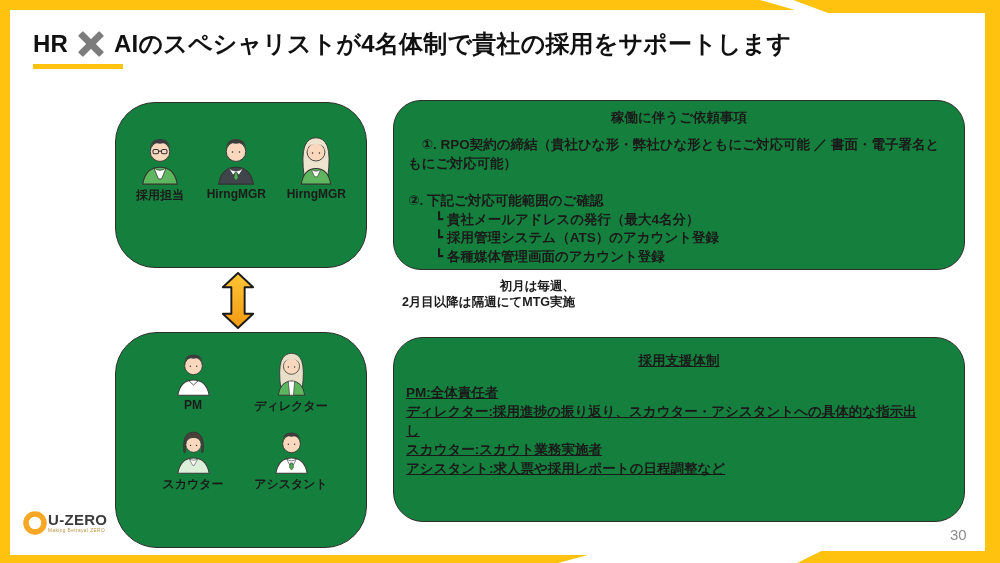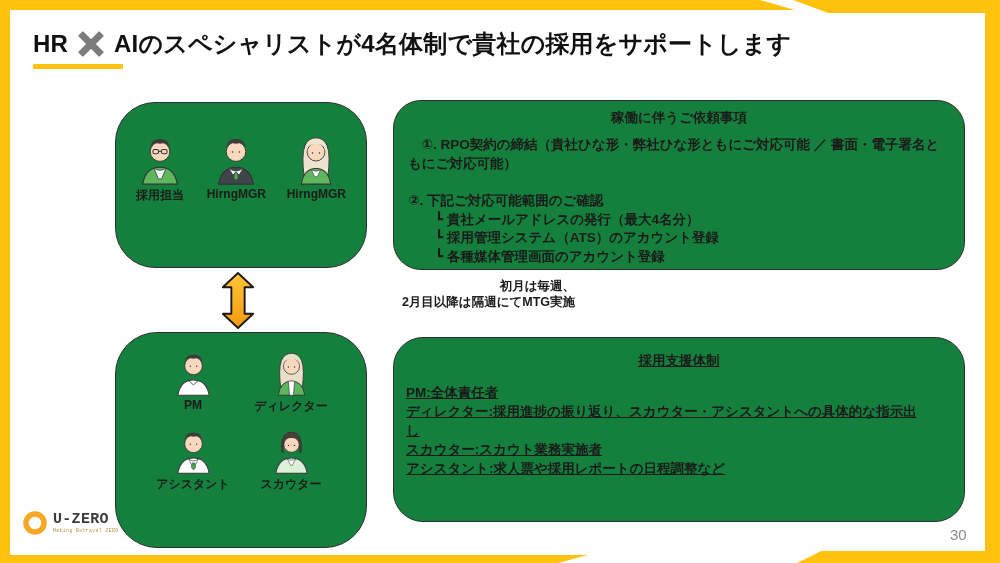--- a/index.html
+++ b/index.html
@@ -36,21 +36,21 @@
 
   .box-title{text-align:center;font-weight:700;font-size:13.5px;margin-top:8px;}
   .support-box .box-title{margin-top:14px;}
   .request-body{margin:9px 14px 0 14px;font-size:13.5px;font-weight:700;line-height:1.38;white-space:pre-wrap;}
   .support-body{margin:14px 38px 0 12px;font-size:13.5px;font-weight:700;line-height:1.4;white-space:pre-wrap;}
 
   .updown-arrow{position:absolute;left:219px;top:270px;width:38px;height:61px;}
   .mtg-note{position:absolute;left:295px;top:279px;width:280px;text-align:right;
             font-size:12.5px;font-weight:700;line-height:1.25;white-space:pre-wrap;}
 
-  .logo{position:absolute;left:22px;top:510px;display:flex;align-items:center;gap:5px;font-family:Liberation Mono, monospace;}
+  .logo{position:absolute;left:22px;top:510px;display:flex;align-items:center;}
   .logo-ring{width:26px;height:26px;}
   .logo-text{display:flex;flex-direction:column;}
   .logo-name{font-size:15px;font-weight:700;color:#3c3c3c;letter-spacing:.3px;line-height:1;}
   .logo-tag{font-size:4.8px;color:#bd9340;letter-spacing:.4px;margin-top:1.5px;line-height:1;}
   .page-number{position:absolute;left:950px;top:526px;font-size:15px;color:#8c8c8c;}
 </style>
 </head>
 <body>
 
 <div class="slide">
@@ -167,45 +167,45 @@
           <path d="M20.3 22 Q19 8.5 30 8.5 Q41 8.5 39.7 22 L39 15.5 Q34.5 12.5 30 13 Q25.5 12.5 21 15.5 Z" fill="#E9DFC9"></path>
           <g fill="#333">
               <circle cx="26" cy="23" r="0.9"></circle>
               <circle cx="34" cy="23" r="0.9"></circle>
             </g>
         </svg>
         <div class="mlabel">ディレクター</div>
       </div>
       <div class="member">
         <svg viewBox="0 0 60 60">
-          <path d="M10 59 Q13.5 39.5 30 39.5 Q46.5 39.5 50 59 Z" fill="#fff" stroke="#3a3a3a" stroke-width="1.3"></path>
-          <path d="M23.5 40.5 Q30 46 36.5 40.5 L32 49 L30 46.8 L28 49 Z" fill="#fff" stroke="#333" stroke-width="0.8"></path>
-          <path d="M28.6 45.8 L31.4 45.8 L32.6 51.5 L30 55 L27.4 51.5 Z" fill="#4CAF50" stroke="#333" stroke-width="0.7"></path>
-          <circle cx="30" cy="21.5" r="11.3" fill="#F9D8BD" stroke="#333" stroke-width="1.1"></circle>
-          <path d="M18.8 21 Q17.6 7 30 7 Q42.4 7 41.2 21 L40.6 15.8 Q38.6 10.8 33.6 11.9 Q30 12.7 26.4 11.9 Q21.4 10.8 19.4 15.8 Z" fill="#3C3C3C"></path>
-          <g fill="#333">
-              <circle cx="26" cy="22" r="0.9"></circle>
-              <circle cx="34" cy="22" r="0.9"></circle>
-            </g>
-        </svg>
-        <div class="mlabel">アシスタント</div>
-      </div>
-      <div class="member">
-        <svg viewBox="0 0 60 60">
           <path d="M10 59 Q13.5 39.5 30 39.5 Q46.5 39.5 50 59 Z" fill="#DCEFD8" stroke="#3a3a3a" stroke-width="1.3"></path>
           <path d="M24.5 40.5 Q30 44.5 35.5 40.5 L31 49 H29 Z" fill="#fff" stroke="#333" stroke-width="0.7"></path>
           <path d="M17.5 30 Q15.5 6.5 30 6.5 Q44.5 6.5 42.5 30 Q43 33 40.5 32.5 L40 17.5 Q35 13.5 30 14 Q25 13.5 20 17.5 L19.5 32.5 Q17 33 17.5 30 Z" fill="#474139" stroke="#333" stroke-width="1"></path>
           <circle cx="30" cy="22.5" r="9.8" fill="#F9D8BD" stroke="#333" stroke-width="1"></circle>
           <path d="M20.8 22 Q19.8 9.5 30 9.5 Q40.2 9.5 39.2 22 L38.6 16.5 Q34.5 13.5 30 14 Q25.5 13.5 21.4 16.5 Z" fill="#474139"></path>
           <g fill="#333">
               <circle cx="26.2" cy="23.5" r="0.9"></circle>
               <circle cx="33.8" cy="23.5" r="0.9"></circle>
             </g>
         </svg>
         <div class="mlabel">スカウター</div>
+      </div>
+      <div class="member">
+        <svg viewBox="0 0 60 60">
+          <path d="M10 59 Q13.5 39.5 30 39.5 Q46.5 39.5 50 59 Z" fill="#fff" stroke="#3a3a3a" stroke-width="1.3"></path>
+          <path d="M23.5 40.5 Q30 46 36.5 40.5 L32 49 L30 46.8 L28 49 Z" fill="#fff" stroke="#333" stroke-width="0.8"></path>
+          <path d="M28.6 45.8 L31.4 45.8 L32.6 51.5 L30 55 L27.4 51.5 Z" fill="#4CAF50" stroke="#333" stroke-width="0.7"></path>
+          <circle cx="30" cy="21.5" r="11.3" fill="#F9D8BD" stroke="#333" stroke-width="1.1"></circle>
+          <path d="M18.8 21 Q17.6 7 30 7 Q42.4 7 41.2 21 L40.6 15.8 Q38.6 10.8 33.6 11.9 Q30 12.7 26.4 11.9 Q21.4 10.8 19.4 15.8 Z" fill="#3C3C3C"></path>
+          <g fill="#333">
+              <circle cx="26" cy="22" r="0.9"></circle>
+              <circle cx="34" cy="22" r="0.9"></circle>
+            </g>
+        </svg>
+        <div class="mlabel">アシスタント</div>
       </div>
     </div>
   </div>
 
   <div class="box support-box">
     <div class="box-title">採用支援体制</div>
     <div class="support-body">PM:全体責任者
 ディレクター:採用進捗の振り返り、スカウター・アシスタントへの具体的な指示出し
 スカウター:スカウト業務実施者
 アシスタント:求人票や採用レポートの日程調整など</div>

